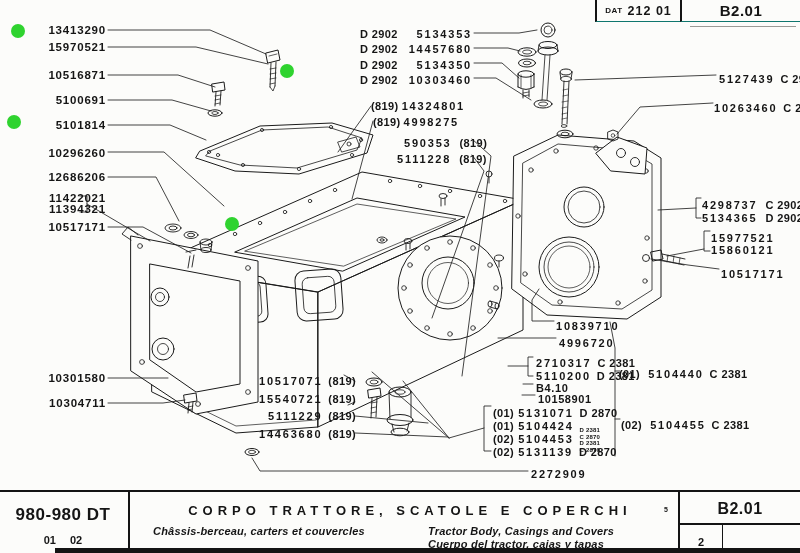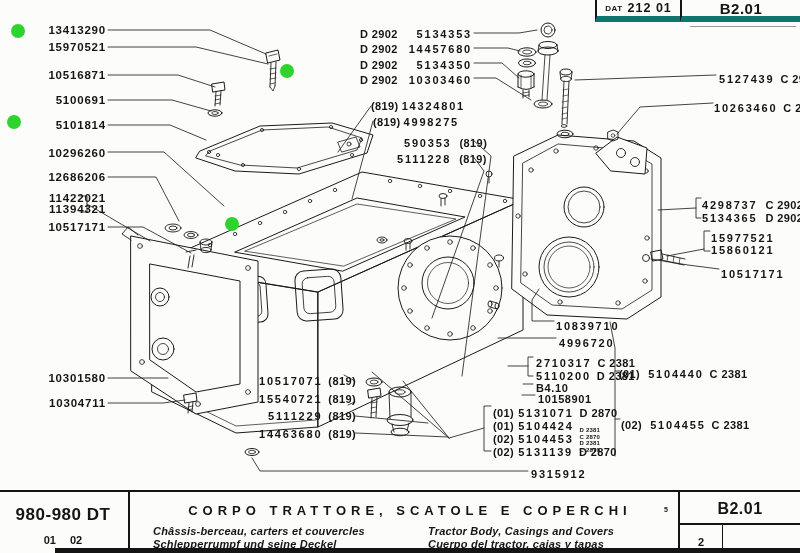--- a/index.html
+++ b/index.html
@@ -8,21 +8,21 @@
   svg{position:absolute;left:0;top:0;}
   .callout{position:absolute;font-weight:bold;white-space:nowrap;line-height:1;}
   .num{font-size:11px;letter-spacing:1.8px;}
   .num-tight{font-size:11.5px;letter-spacing:0.8px;}
   .qual{font-size:11px;letter-spacing:0.4px;}
   .r{text-align:right;}
   .split{display:flex;justify-content:space-between;align-items:baseline;}
   .fend{display:flex;justify-content:flex-end;align-items:baseline;}
   .ml4{margin-left:4px;} .ml6{margin-left:6px;} .ml8{margin-left:8px;}
   .stack{display:inline-flex;flex-direction:column;font-size:6px;line-height:6.5px;letter-spacing:0.2px;vertical-align:-2px;}
-  .hcell{position:absolute;display:flex;align-items:center;justify-content:center;border-left:2px solid #141414;border-bottom:6px solid #0f766e;box-sizing:border-box;}
+  .hcell{position:absolute;display:flex;align-items:center;justify-content:center;border-left:2px solid #141414;border-bottom:1px solid #0f766e;box-sizing:border-box;}
   .hdr-small{font-size:8px;font-weight:bold;letter-spacing:0.5px;}
   .hdr-num{font-size:12.5px;font-weight:bold;letter-spacing:1px;margin-left:5px;}
   .hdr-code{font-size:15px;font-weight:bold;letter-spacing:0.5px;}
   .fline{position:absolute;background:#141414;}
   .ftext{position:absolute;font-weight:bold;}
   .ital{font-style:italic;font-size:11px;letter-spacing:0.2px;}
 </style>
 </head>
 <body>
 
@@ -364,21 +364,21 @@
 <div class="callout" style="left:493px;top:417px;"><span class="qual">(01)</span><span class="num ml4">5104424</span><span class="stack ml6">
         <span>D 2381</span>
         <span>C 2870</span>
       </span></div>
 <div class="callout" style="left:493px;top:430px;"><span class="qual">(02)</span><span class="num ml4">5104453</span><span class="stack ml6">
         <span>D 2381</span>
         <span>C 2870</span>
       </span></div>
 <div class="callout" style="left:493px;top:443px;"><span class="qual">(02)</span><span class="num ml4">5131139</span><span class="qual ml6">D 2870</span></div>
 <div class="callout" style="left:621px;top:416px;"><span class="qual">(02)</span><span class="num ml8">5104455</span><span class="qual ml6">C 2381</span></div>
-<div class="callout" style="left:531px;top:465px;"><span class="num">9315912</span></div>
+<div class="callout" style="left:531px;top:465px;"><span class="num">2272909</span></div>
 
 <div class="callout fend" style="left:268px;top:376px;width:88px;">
       <span class="num">10517071</span>
       <span class="qual ml6">(819)</span>
     </div>
 <div class="callout fend" style="left:268px;top:394px;width:88px;">
       <span class="num">15540721</span>
       <span class="qual ml6">(819)</span>
     </div>
 <div class="callout fend" style="left:268px;top:411px;width:88px;">
@@ -396,20 +396,19 @@
 <div class="fline" style="left:680px;top:523px;width:120px;height:2px;"></div>
 <div class="fline" style="left:722px;top:525px;width:1px;height:28px;"></div>
 <div class="fline" style="left:55px;top:548px;width:745px;height:5px;"></div>
 
 <div class="ftext" style="left:0;top:505px;width:126px;text-align:center;font-size:17px;letter-spacing:0.5px;">980-980 DT</div>
 <div class="ftext" style="left:0;top:534px;width:126px;text-align:center;font-size:11px;">
   <span>01</span><span style="display:inline-block;width:14px;"></span><span>02</span>
 </div>
 <div class="ftext" style="left:150px;top:503px;width:520px;text-align:center;font-size:13px;letter-spacing:5px;">CORPO TRATTORE, SCATOLE E COPERCHI</div>
 <div class="ftext ital" style="left:153px;top:525px;">Châssis-berceau, carters et couvercles</div>
-<div class="ftext ital" style="left:153px;top:538px;">Schlepperrumpf  und  seine  Deckel</div>
 <div class="ftext ital" style="left:428px;top:525px;">Tractor Body, Casings and Covers</div>
 <div class="ftext ital" style="left:428px;top:538px;">Cuerpo del tractor, cajas y tapas</div>
 <div class="ftext" style="left:664px;top:506px;font-size:7px;">5</div>
 <div class="ftext" style="left:680px;top:500px;width:120px;text-align:center;font-size:16px;letter-spacing:0.5px;">B2.01</div>
 <div class="ftext" style="left:680px;top:536px;width:42px;text-align:center;font-size:11px;">2</div>
 
 </div>
 
 </body></html>

